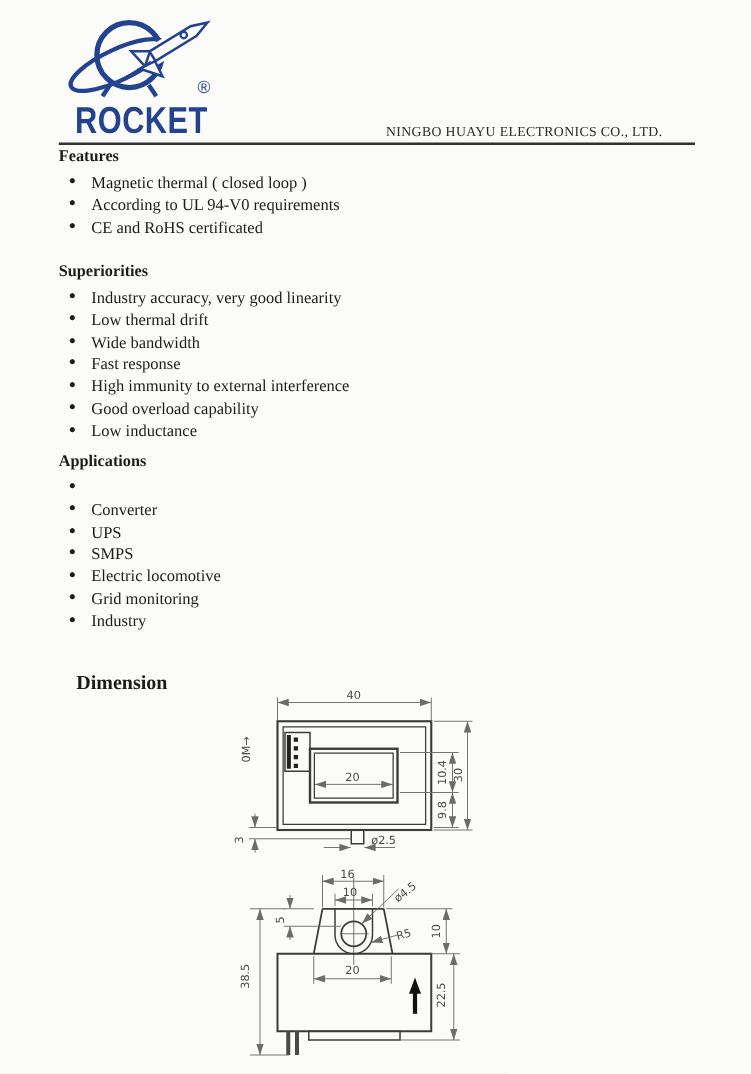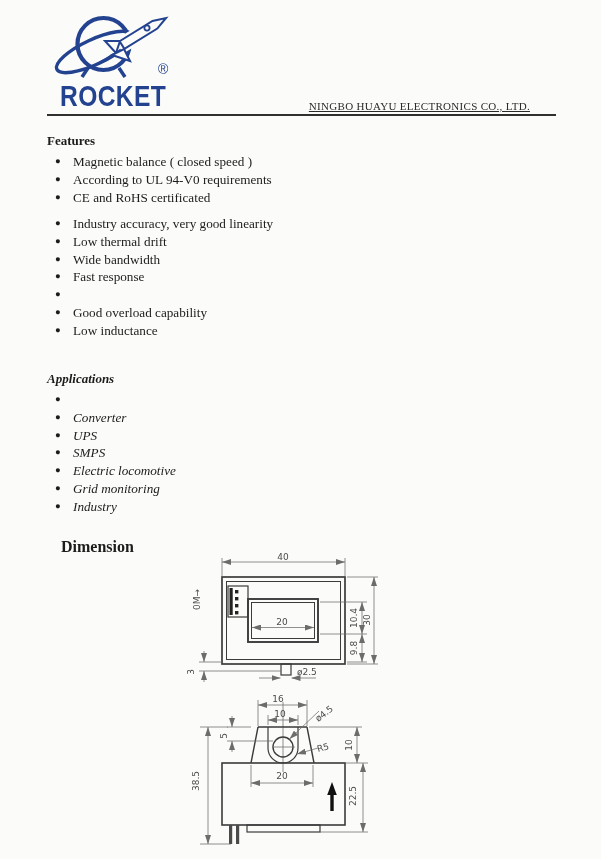--- a/index.html
+++ b/index.html
@@ -6,32 +6,31 @@
   .page{
     position:relative;width:601px;height:859px;margin:0 auto;
     background:#fbfbf9;overflow:hidden;
     font-family:"Liberation Serif",serif;color:#1c1c1c;
   }
   .logo-svg{position:absolute;left:50px;top:8px;}
   .company{
     position:absolute;top:100px;right:71px;
     font-size:11px;letter-spacing:.3px;color:#2a2a2a;line-height:13px;
     font-family:"Liberation Serif",serif;
-    text-decoration:underline;
   }
   .rule{position:absolute;left:47px;top:114px;width:509px;height:2px;background:#303030;}
   .sec{position:absolute;left:47px;}
   .sec h3{margin:0;font-size:13px;line-height:14px;font-weight:bold;}
   .sec ul{list-style:none;margin:5px 0 0;padding:0;}
   .sec li{display:flex;line-height:17.8px;font-size:13.2px;}
   .sec .b{display:inline-block;width:26px;padding-left:8px;box-sizing:border-box;
           font-size:9.5px;line-height:17.8px;}
-  .features{top:118px;margin-top:16px;}
+  .features{top:118px;}
   .superiorities{top:210px;}
-  .applications{top:372px;font-style:italic;}
+  .applications{top:362px;}
   .dim-heading{position:absolute;left:47px;top:524px;margin:14px;
                font-size:16px;font-weight:bold;line-height:18px;}
   .drawing{position:absolute;}
   .d1{left:185px;top:550px;}
   .d2{left:185px;top:688px;}
   .ol{stroke:#3b3b3b;fill:none;}
   .dl{stroke:#6c6c6c;stroke-width:.75;fill:none;}
   .dt{font-family:"DejaVu Sans",sans-serif;font-size:9px;fill:#4b4b4b;}
 </style>
 </head>
@@ -62,53 +61,55 @@
   </svg>
 
   <div class="company">NINGBO HUAYU ELECTRONICS CO., LTD.</div>
   <div class="rule"></div>
 
   <div class="sec features">
     <h3>Features</h3>
     <ul>
       <li>
           <span class="b">●</span>
-          <span>Magnetic balance ( closed speed )</span>
+          <span>Magnetic thermal ( closed loop )</span>
         </li>
       <li>
           <span class="b">●</span>
           <span>According to UL 94-V0 requirements</span>
         </li>
       <li>
           <span class="b">●</span>
           <span>CE and RoHS certificated</span>
         </li>
     </ul>
   </div>
 
   <div class="sec superiorities">
+    <h3>Superiorities</h3>
     <ul>
       <li>
           <span class="b">●</span>
           <span>Industry accuracy, very good linearity</span>
         </li>
       <li>
           <span class="b">●</span>
           <span>Low thermal drift</span>
         </li>
       <li>
           <span class="b">●</span>
           <span>Wide bandwidth</span>
         </li>
       <li>
           <span class="b">●</span>
           <span>Fast response</span>
         </li>
       <li>
           <span class="b">●</span>
+          <span>High immunity to external interference</span>
         </li>
       <li>
           <span class="b">●</span>
           <span>Good overload capability</span>
         </li>
       <li>
           <span class="b">●</span>
           <span>Low inductance</span>
         </li>
     </ul>

